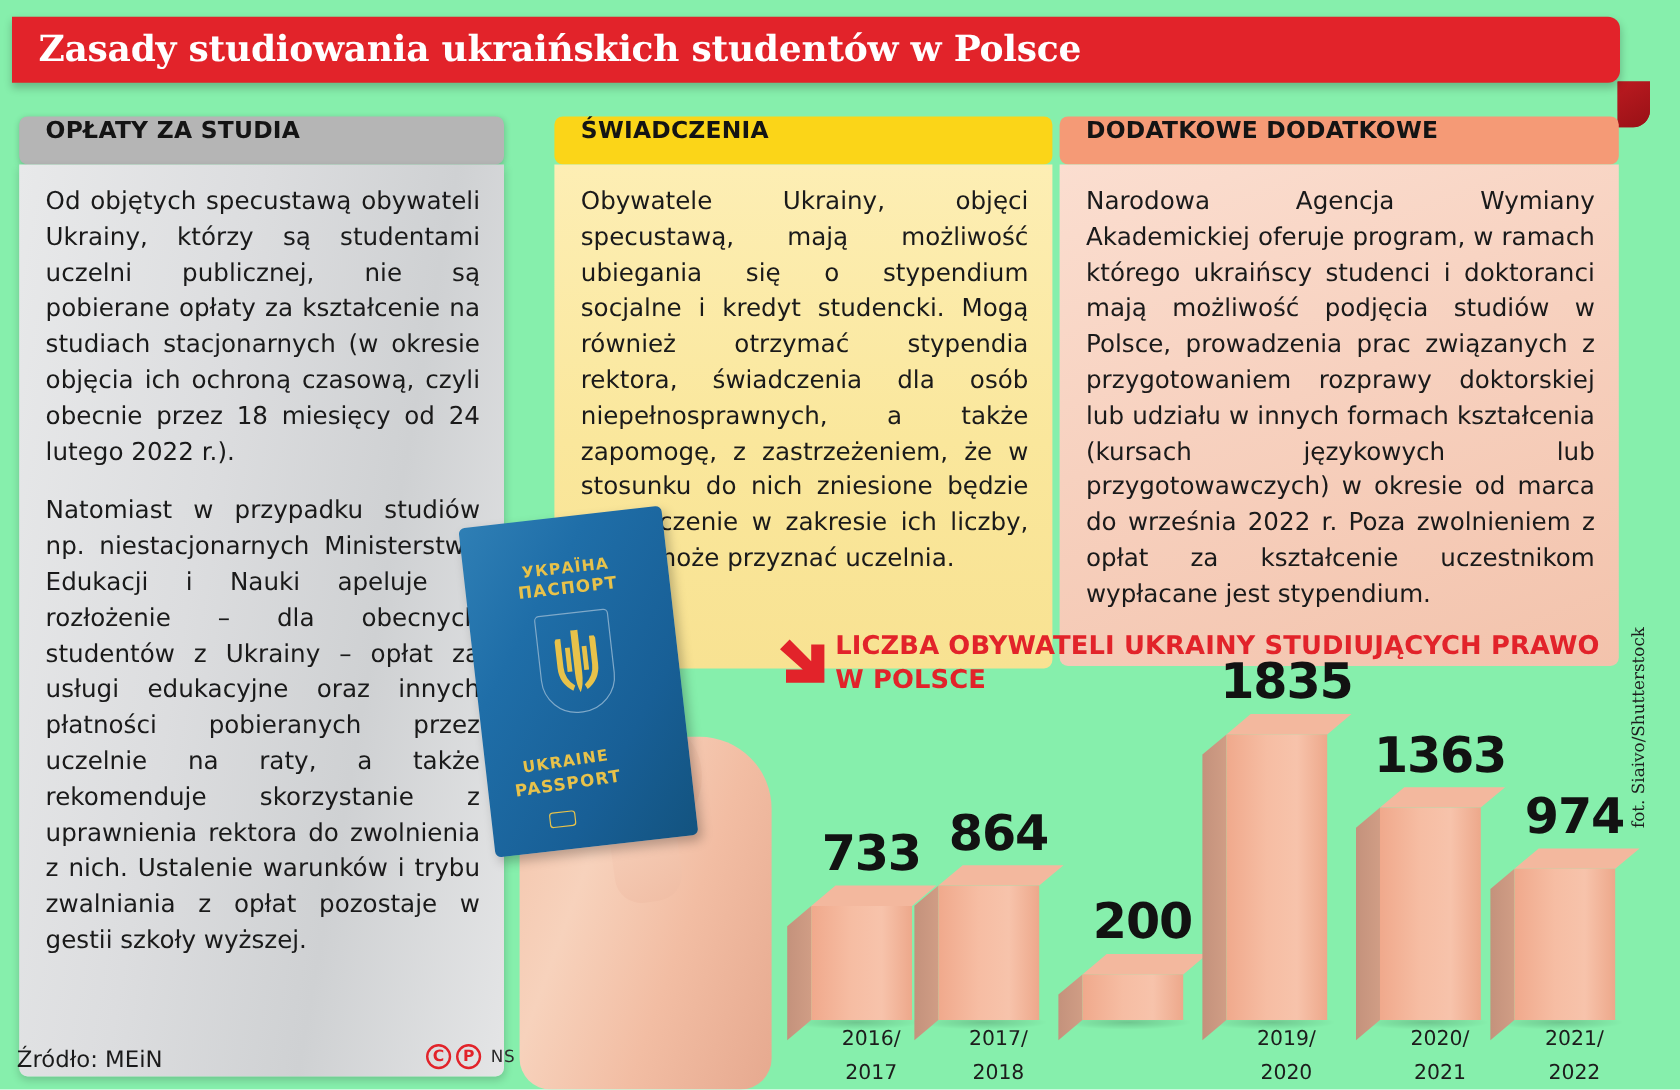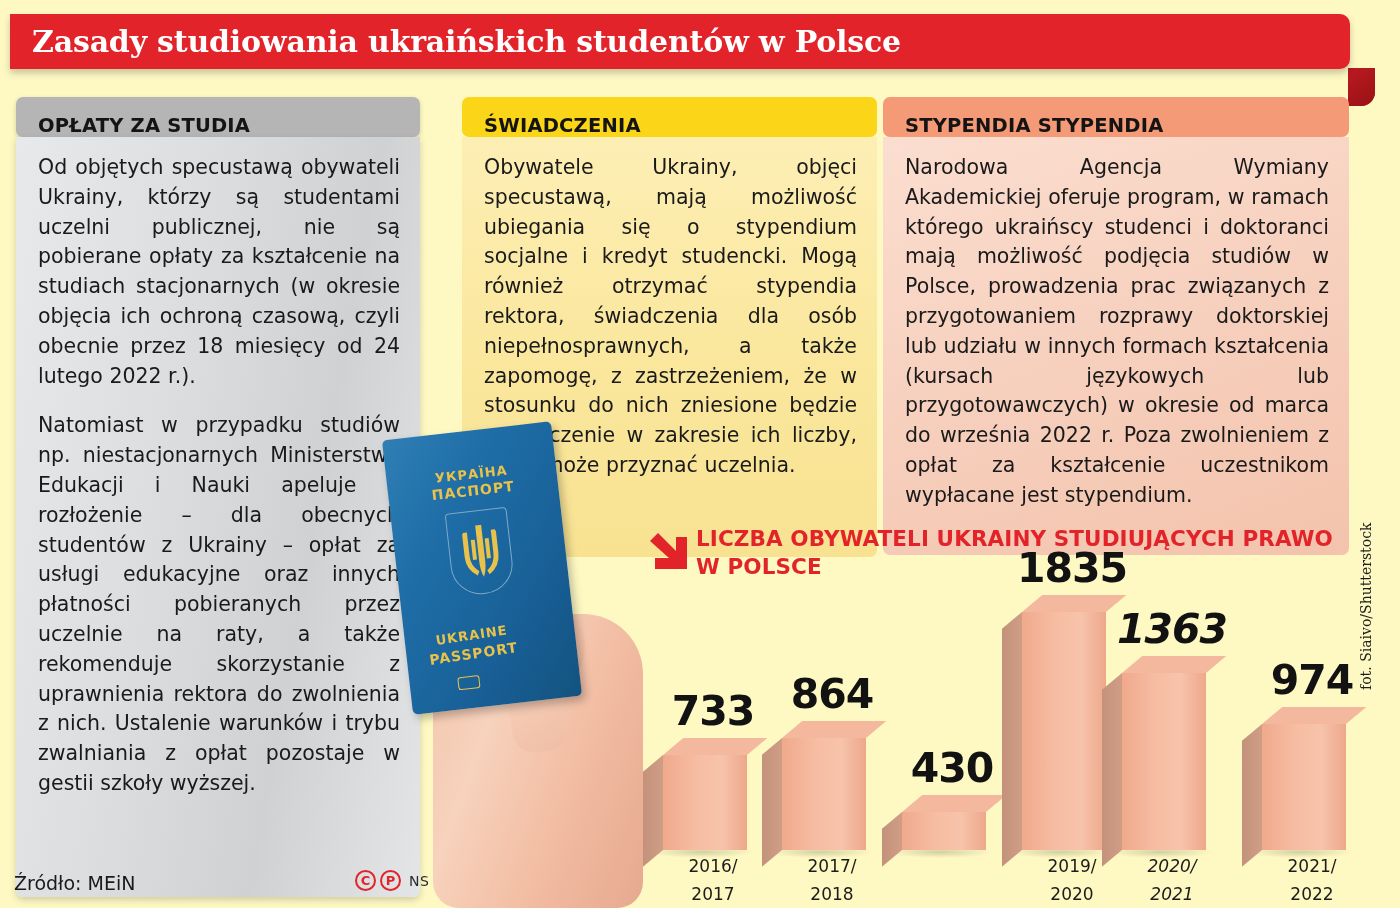--- a/index.html
+++ b/index.html
@@ -2,21 +2,21 @@
 <html><head>
 <meta charset="utf-8">
 <style>
   * { box-sizing: border-box; margin: 0; padding: 0; }
   html, body {
     width: 1400px; height: 908px;
     background: #ffffff;
     font-family: "DejaVu Sans", "Liberation Sans", sans-serif;
     overflow: hidden;
   }
-  #page { position: relative; width: 1400px; height: 908px; background: #fef9c3; }
+  #page { position: relative; width: 1400px; height: 908px; background: #86efac; }
 
   
   .banner-wrap { position: absolute; left: 10px; top: 14px; width: 1355px; height: 55px; }
   .banner {
     position: absolute; left: 0; top: 0; width: 1340px; height: 55px;
     background: #e2232a;
     border-radius: 0 10px 10px 0;
     box-shadow: 0 4px 7px rgba(0,0,0,0.22);
     display: flex; align-items: center;
   }
@@ -37,21 +37,21 @@
   .ribbon-fold:after{
     content:""; position:absolute; left:0; top:0; width:27px; height:38px;
     background: linear-gradient(150deg,#bb1a20 0%, #981116 100%);
     border-radius: 0 0 14px 0;
   }
 
   
   .col { position: absolute; }
   .col-head {
     height: 40px; border-radius: 7px;
-    display: flex; align-items: flex-end;
+    display: flex; align-items: flex-start;
     font-weight: bold; font-size: 19.5px; letter-spacing: 0.2px;
     color: #141414; padding-left: 22px;
   }
   .col-body {
     font-size: 20.5px; line-height: 29.8px;
     color: #1a1a1a; text-align: justify;
     padding: 16px 20px 14px 22px;
     border-radius: 0 0 7px 7px;
     hyphens: none;
   }
@@ -214,21 +214,21 @@
     <div class="col-head">
       <span>ŚWIADCZENIA</span>
     </div>
     <div class="col-body">
       <p>Obywatele Ukrainy, objęci specustawą, mają możliwość ubiegania się o stypendium socjalne i kredyt studencki. Mogą również otrzymać stypendia rektora, świadczenia dla osób niepełnosprawnych, a także zapomogę, z zastrzeżeniem, że w stosunku do nich zniesione będzie ograniczenie w zakresie ich liczby, które może przyznać uczelnia.</p>
     </div>
   </div>
 
   <div class="col" id="col3">
     <div class="col-head">
-      <span>STYPENDIA STYPENDIA</span>
+      <span>DODATKOWE DODATKOWE</span>
     </div>
     <div class="col-body">
       <p>Narodowa Agencja Wymiany Akademickiej oferuje program, w ramach którego ukraińscy studenci i doktoranci mają możliwość podjęcia studiów w Polsce, prowadzenia prac związanych z przygotowaniem rozprawy doktorskiej lub udziału w innych formach kształcenia (kursach językowych lub przygotowawczych) w okresie od marca do września 2022 r. Poza zwolnieniem z opłat za kształcenie uczestnikom wypłacane jest stypendium.</p>
     </div>
   </div>
 
   <div class="photo">
     <div class="hand"></div>
     <div class="knuckle k1"></div>
     <div class="knuckle k2"></div>
@@ -253,21 +253,21 @@
   </div>
 
   <div class="chart">
     <div class="chart-arrow">
       <svg width="44" height="44" viewBox="0 0 44 44">
         <path d="M4 10 L12 2 L30 20 L30 6 L41 6 L41 38 L9 38 L9 27 L23 27 Z" fill="#e2232a"></path>
       </svg>
     </div>
     <div class="chart-title">LICZBA OBYWATELI UKRAINY STUDIUJĄCYCH PRAWO W POLSCE</div>
     <div class="bars" id="bars">
-        <div class="bar-slot" style="left: 15px; height: 323px;">
+        <div class="bar-slot" style="left: 28px; height: 323px;">
           <div class="bar-value" style="bottom: 173px;">733</div>
           <div class="bar3d" style="height: 95px;">
             <div class="bar-shadow"></div>
             <div class="bar-side"></div>
             <div class="bar-top"></div>
             <div class="bar-front"></div>
           </div>
           <div class="bar-label">
             <div>2016/</div>
             <div>2017</div>
@@ -280,42 +280,42 @@
             <div class="bar-side"></div>
             <div class="bar-top"></div>
             <div class="bar-front"></div>
           </div>
           <div class="bar-label">
             <div>2017/</div>
             <div>2018</div>
           </div>
         </div>
         <div class="bar-slot" style="left: 254px; height: 323px;">
-          <div class="bar-value" style="bottom: 116px;">430</div>
+          <div class="bar-value" style="bottom: 116px;">200</div>
           <div class="bar3d" style="height: 38px;">
             <div class="bar-shadow"></div>
             <div class="bar-side"></div>
             <div class="bar-top"></div>
             <div class="bar-front"></div>
           </div>
         </div>
         <div class="bar-slot" style="left: 374px; height: 323px;">
           <div class="bar-value" style="bottom: 316px;">1835</div>
           <div class="bar3d" style="height: 238px;">
             <div class="bar-shadow"></div>
             <div class="bar-side"></div>
             <div class="bar-top"></div>
             <div class="bar-front"></div>
           </div>
           <div class="bar-label">
             <div>2019/</div>
             <div>2020</div>
           </div>
         </div>
-        <div class="bar-slot" style="left: 474px; height: 323px; font-style: italic;">
+        <div class="bar-slot" style="left: 502px; height: 323px;">
           <div class="bar-value" style="bottom: 255px;">1363</div>
           <div class="bar3d" style="height: 177px;">
             <div class="bar-shadow"></div>
             <div class="bar-side"></div>
             <div class="bar-top"></div>
             <div class="bar-front"></div>
           </div>
           <div class="bar-label">
             <div>2020/</div>
             <div>2021</div>

